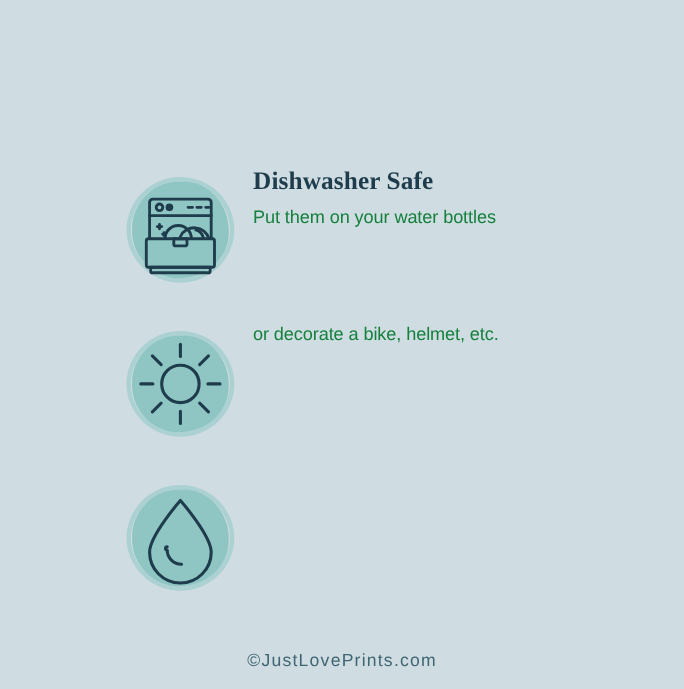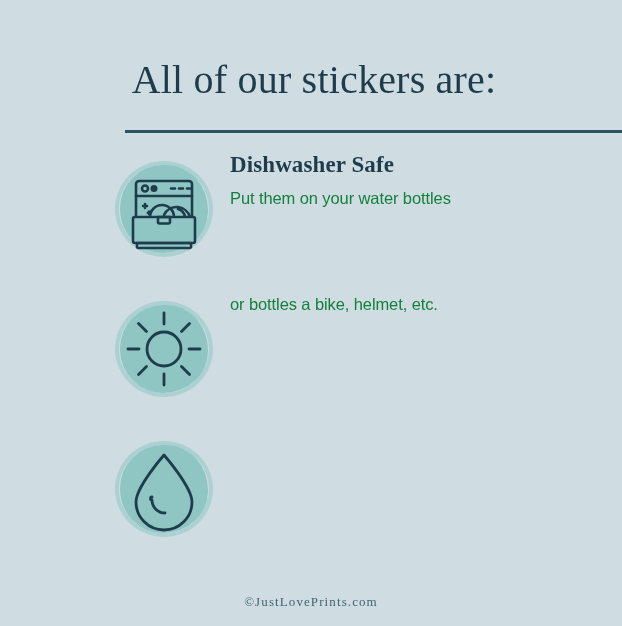--- a/index.html
+++ b/index.html
@@ -123,35 +123,31 @@
 
   
   .footer {
     position: absolute;
     left: 0;
     top: 592px;
     width: 622px;
     text-align: center;
   }
   .footer-credit {
-    font-family: Liberation Serif, serif;
-    font-size: 13px;
+    font-family: Liberation Sans, sans-serif;
+    font-size: 16px;
     color: #3f6572;
     letter-spacing: 1.1px;
   }
 </style>
 </head>
 <body>
 
 <div class="page">
 
-  <div class="header">
-    <h1 class="page-title">All of our stickers are:</h1>
-    <div class="title-rule"></div>
-  </div>
 
   <div class="features">
 
     <div class="feature-row">
       <div class="icon-badge">
         <div class="badge-blob"></div>
         <svg class="icon-art" viewBox="0 0 100 100">
           <g fill="none" stroke="#1e3c4c" stroke-width="2.6" stroke-linecap="round" stroke-linejoin="round">
             <path d="M25 22 h50 a3 3 0 0 1 3 3 v50 a3 3 0 0 1 -3 3 h-50 a3 3 0 0 1 -3 -3 v-50 a3 3 0 0 1 3 -3 z"></path>
             <path d="M22 37 h56"></path>
@@ -189,21 +185,21 @@
             <path d="M75 50 h11"></path>
             <path d="M24.5 24.5 l8 8"></path>
             <path d="M67.5 67.5 l8 8"></path>
             <path d="M75.5 24.5 l-8 8"></path>
             <path d="M32.5 67.5 l-8 8"></path>
           </g>
         </svg>
       </div>
       <div class="feature-text">
         <p class="feature-desc">
-          <span>or bottles a bike, helmet, etc.</span>
+          <span>or decorate a bike, helmet, etc.</span>
         </p>
       </div>
     </div>
 
     <div class="feature-row">
       <div class="icon-badge">
         <div class="badge-blob"></div>
         <svg class="icon-art" viewBox="0 0 100 100">
           <g fill="none" stroke="#1e3c4c" stroke-width="2.8" stroke-linecap="round" stroke-linejoin="round">
             <path d="M50 16 C50 16 22 48 22 63 a28 28 0 0 0 56 0 C78 48 50 16 50 16 z"></path>

